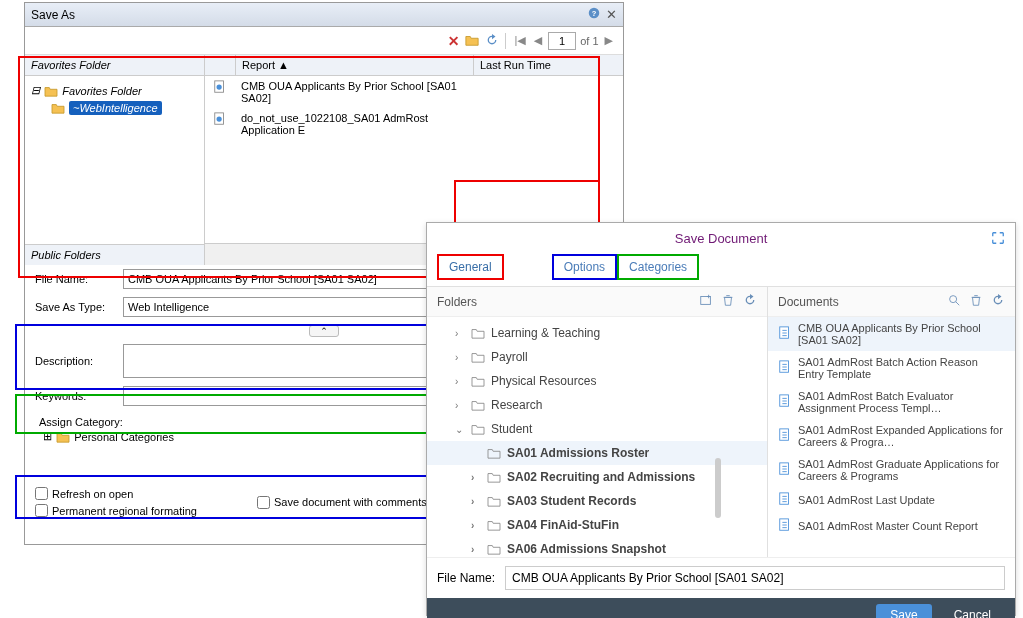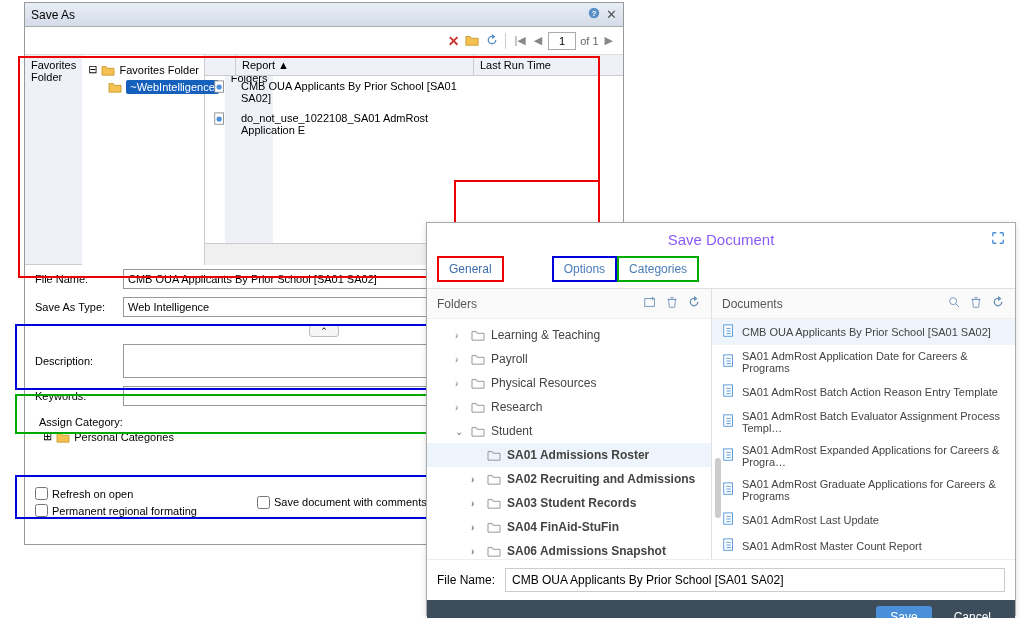--- a/index.html
+++ b/index.html
@@ -42,21 +42,21 @@
   .x-icon { color:#c33; font-weight:bold; font-size:14px; }
   .folder-open-icon svg { width:14px; height:14px; }
   .refresh-toolbar-icon svg { width:14px; height:14px; }
   .nav-arrow { color:#888; font-size:11px; padding:0 2px;}
   
   .red-outline { position:absolute; border:2px solid #e00; pointer-events:none; }
   .blue-outline { position:absolute; border:2px solid #00d; pointer-events:none; }
   .green-outline { position:absolute; border:2px solid #0a0; pointer-events:none; }
   
   .main-area { display:flex; height: 210px; }
-  .folder-tree-pane { width: 180px; border-right:1px solid #ccc; display:flex; }
+  .folder-tree-pane { width: 180px; border-right:1px solid #ccc; display:flex; flex-direction:column;font-style:italic;}
   .tree-header { background:#eef2f8; padding:4px 6px; font-size:11px; border-bottom:1px solid #ccc;}
   .tree-body { flex:1; padding:6px; font-size:11px;}
   .tree-node { display:flex; align-items:center; gap:4px; padding:2px 0; }
   .tree-node.indent { padding-left:20px;}
   .folder-ico { width:14px; height:12px; }
   .selected-node { background:#1560bd; color:#fff; padding:1px 4px; border-radius:2px;}
   .tree-footer { background:#eef2f8; padding:4px 6px; font-size:11px; border-top:1px solid #ccc;}
   
   .list-pane { flex:1; display:flex; flex-direction:column;}
   .list-header { display:flex; background:#eef2f8; border-bottom:1px solid #ccc; font-size:11px;}
@@ -82,30 +82,30 @@
   
   .save-doc-dialog {
     position:absolute;
     top:222px; left:426px;
     width:590px;
     height:394px;
     border:1px solid #aaa;
     background:#fff;
     box-shadow:0 2px 6px rgba(0,0,0,0.15);
   }
-  .save-doc-title { text-align:center; padding:8px; font-size:15px; color:#8b5cf6; position:relative;}
+  .save-doc-title { text-align:center; padding:8px; font-size:13px; color:#701a75; position:relative;}
   .expand-icon { position:absolute; right:10px; top:8px; color:#4a90d9;}
   .tabs-row { display:flex; gap:0; padding:0 10px 6px; border-bottom:1px solid #e0e0e0;}
   .tab { padding:4px 10px; font-size:12px; color:#4a7cb8; cursor:pointer;}
   .tab.general { border:2px solid #e00; color:#3a6fa8;}
   .tab.options { border:2px solid #00d;margin-left:48px;}
   .tab.categories { border:2px solid #0a0;}
   
   .split { display:flex; height:270px;}
-  .left-col { width:285px; border-right:1px solid #e0e0e0; display:flex; flex-direction:column;}
+  .left-col { width:341px; border-right:1px solid #e0e0e0; display:flex; flex-direction:column;}
   .right-col { flex:1; display:flex; flex-direction:column;}
   .col-header { display:flex; justify-content:space-between; align-items:center; padding:6px 10px; font-size:12px; color:#555; background:#fafafa; border-bottom:1px solid #eee;}
   .col-header .icons { display:flex; gap:8px; color:#6a8fb8;}
   .col-header .icons svg { width:14px; height:14px; }
   .tree-list { flex:1; overflow-y:auto; padding:4px 0;}
   .tree-item { display:flex; align-items:center; gap:6px; padding:5px 10px; font-size:12px; color:#444; cursor:pointer;}
   .tree-item.indent1 { padding-left:28px;}
   .tree-item.indent2 { padding-left:44px;font-weight:bold;}
   .tree-item.selected { background:#eef4fb;}
   .chevron { width:10px; color:#777; font-size:10px;}
@@ -385,27 +385,20 @@
                 <rect x="2" y="1" width="10" height="13" fill="#fff" stroke="#4a90d9"></rect>
                 <path d="M5 5h5M5 8h5M5 11h5" stroke="#4a90d9"></path>
               </svg></span>
             <span>CMB OUA Applicants By Prior School [SA01 SA02]</span>
           </div>
           <div class="doc-item">
             <span class="doc-icon"><svg viewBox="0 0 16 16">
                 <rect x="2" y="1" width="10" height="13" fill="#fff" stroke="#4a90d9"></rect>
                 <path d="M5 5h5M5 8h5M5 11h5" stroke="#4a90d9"></path>
               </svg></span>
-            <span>SA01 AdmRost Application Date for Careers &amp; Programs</span>
-          </div>
-          <div class="doc-item">
-            <span class="doc-icon"><svg viewBox="0 0 16 16">
-                <rect x="2" y="1" width="10" height="13" fill="#fff" stroke="#4a90d9"></rect>
-                <path d="M5 5h5M5 8h5M5 11h5" stroke="#4a90d9"></path>
-              </svg></span>
             <span>SA01 AdmRost Batch Action Reason Entry Template</span>
           </div>
           <div class="doc-item">
             <span class="doc-icon"><svg viewBox="0 0 16 16">
                 <rect x="2" y="1" width="10" height="13" fill="#fff" stroke="#4a90d9"></rect>
                 <path d="M5 5h5M5 8h5M5 11h5" stroke="#4a90d9"></path>
               </svg></span>
             <span>SA01 AdmRost Batch Evaluator Assignment Process Templ…</span>
           </div>
           <div class="doc-item">

